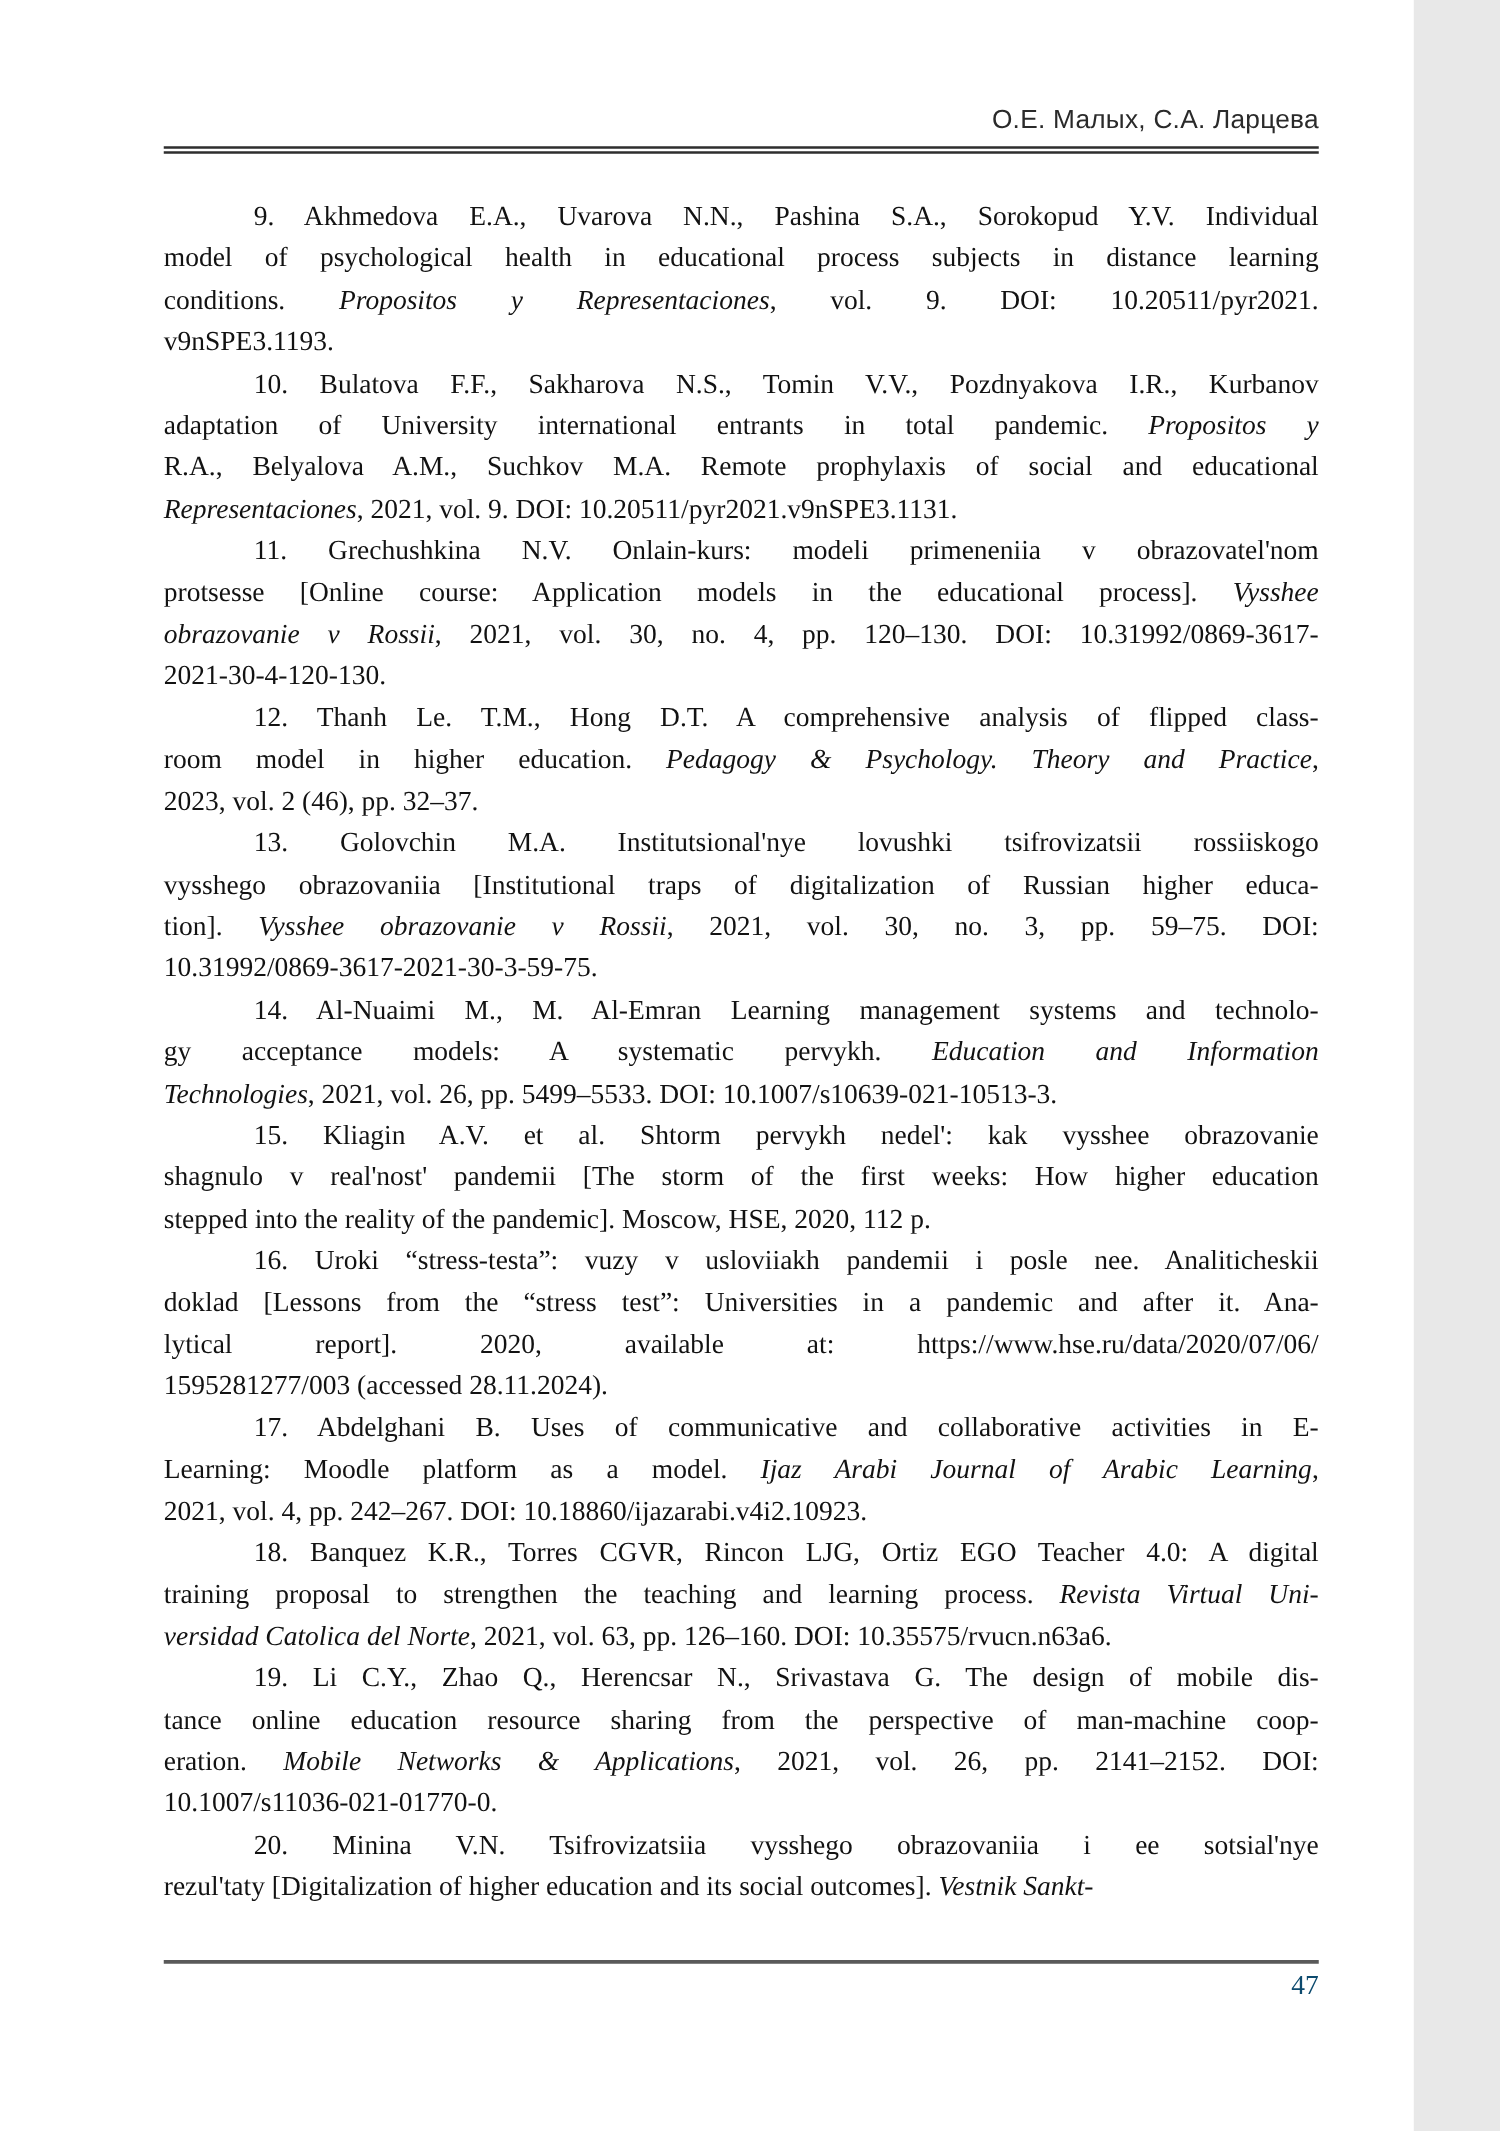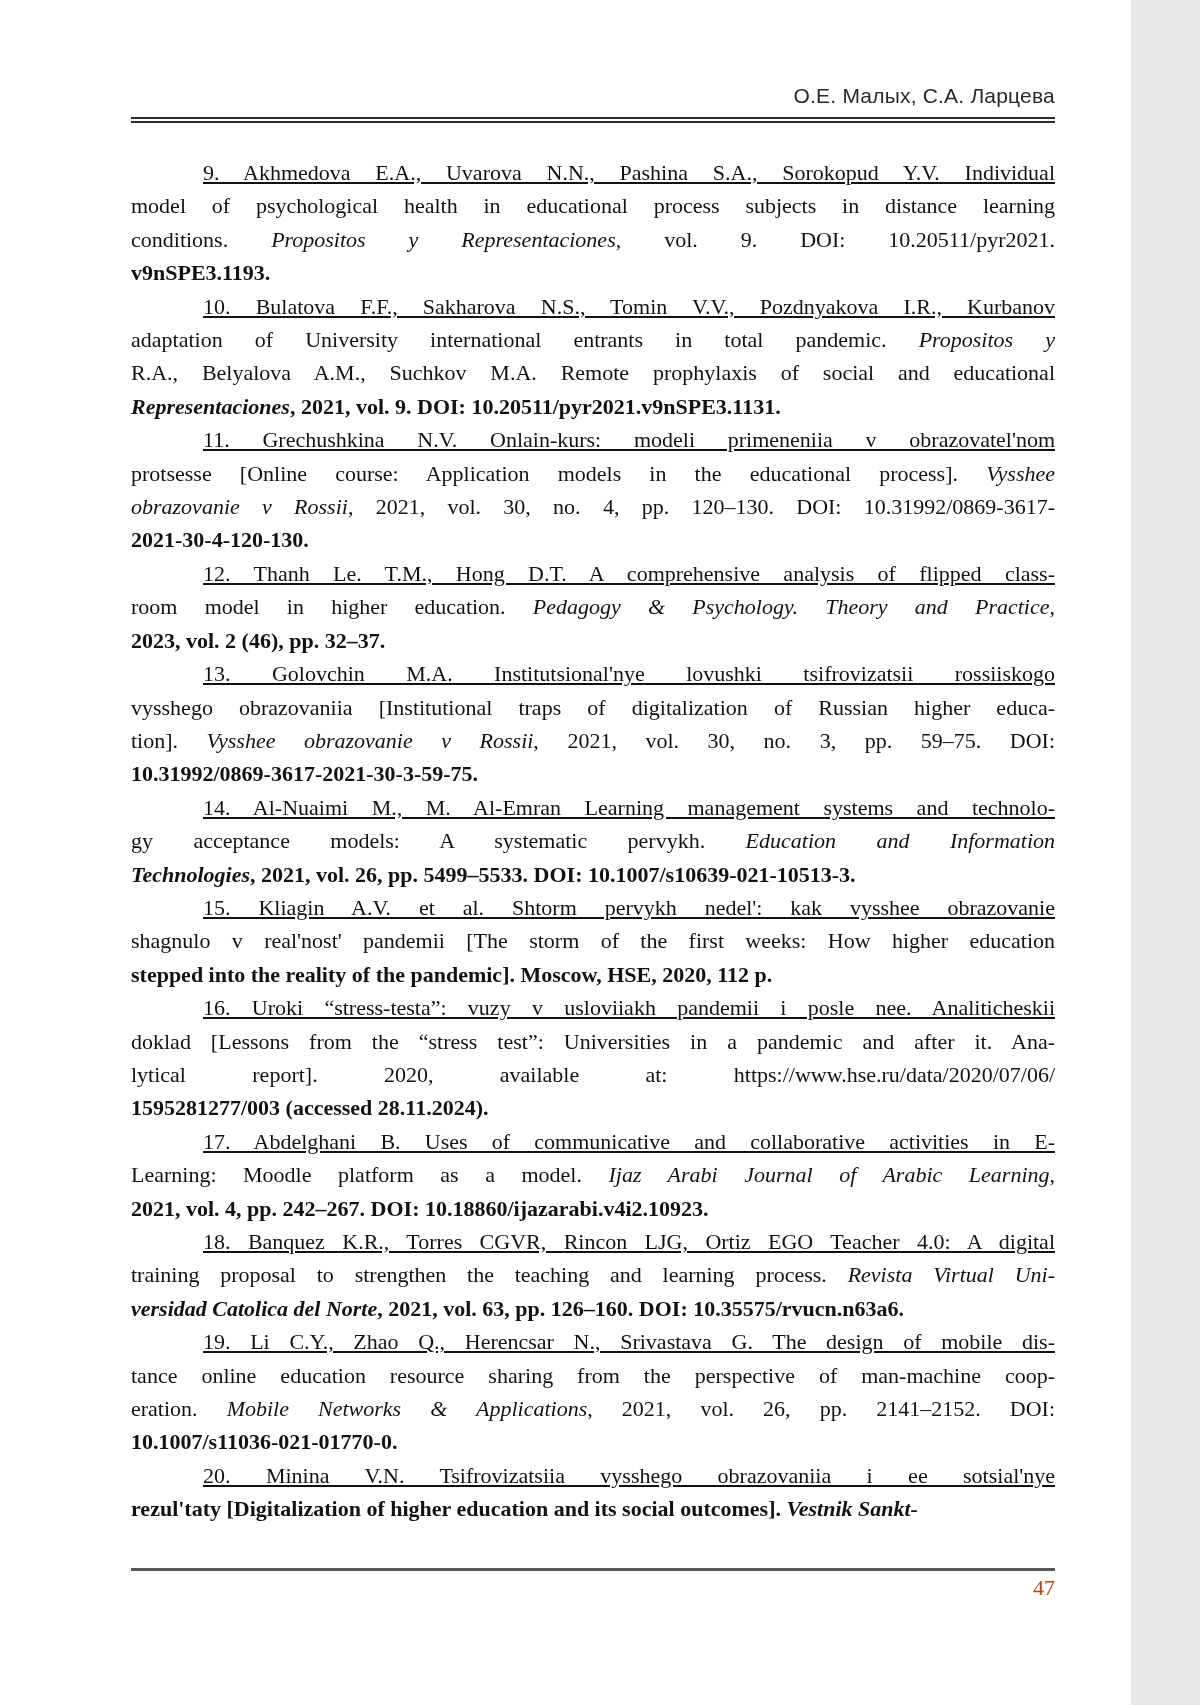--- a/index.html
+++ b/index.html
@@ -44,39 +44,37 @@
   }
   .ref-line {
     font-size: 22px;
     line-height: 33.4px;
     text-align: justify;
     text-align-last: justify;
     white-space: normal;
   }
   .ref-line.last {
     text-align-last: left;
-    font-weight: bold;
   }
   .ref-line.first {
     padding-left: 72px;
-    text-decoration: underline;
   }
   .ref-line em {
     font-style: italic;
   }
   .footer-rule {
     top: 1568px;
     height: 3px;
     background: #5a5a5a;
   }
   .page-number {
     top: 1575px;
     text-align: right;
     font-size: 22px;
-    color: #c2410c;
+    color: #0c4a6e;
   }
 </style>
 </head>
 <body>
 
 <div class="page">
   <div class="col running-header">О.Е. Малых, С.А. Ларцева</div>
 
   <div class="col header-rule"></div>
 

